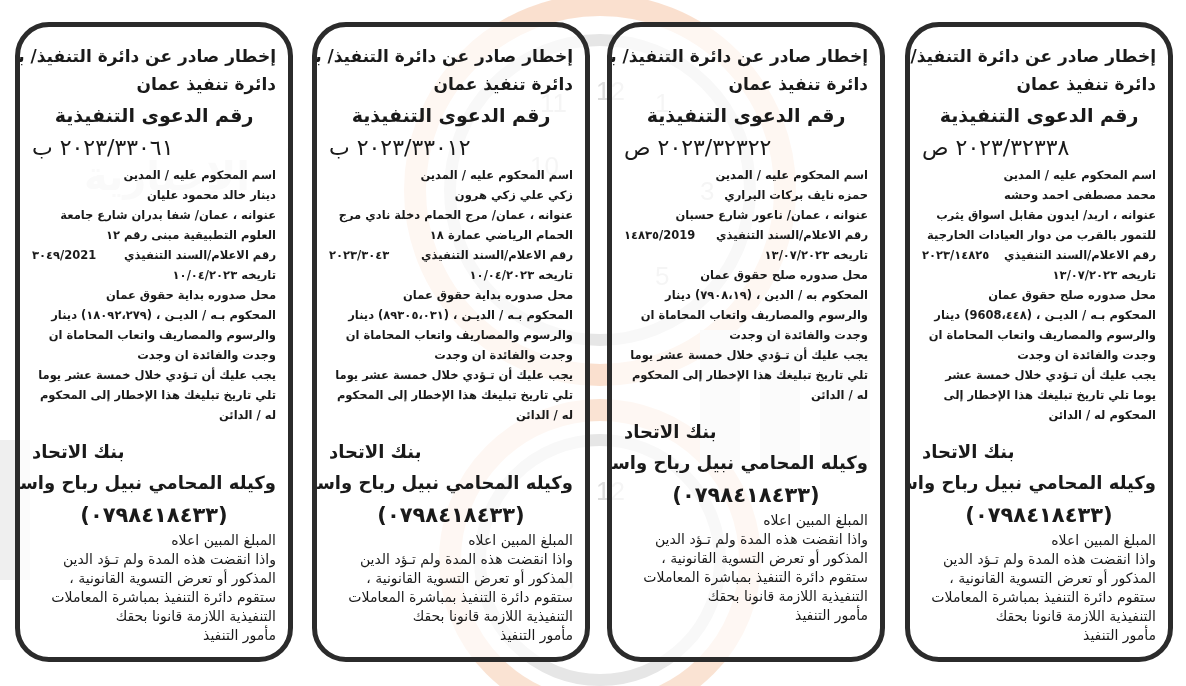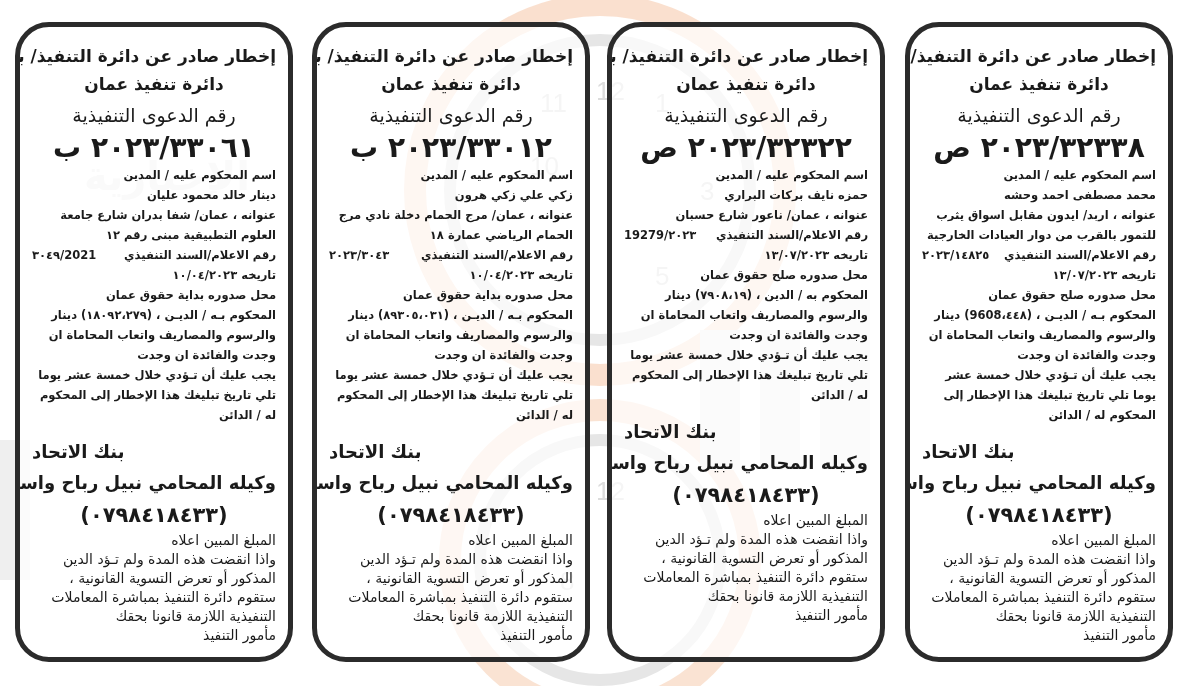--- a/index.html
+++ b/index.html
@@ -50,33 +50,32 @@
       font-weight: bold;
       font-size: 17px;
       text-align: center;
       line-height: 26px;
       white-space: nowrap;
       margin-top: 6px;
     }
     .subtitle {
       font-weight: bold;
       font-size: 17px;
-      text-align: center;
       line-height: 30px;
     }
     .case-label {
+      font-weight: bold;
+      font-size: 19px;
+      text-align: center;
+      line-height: 32px;
+    }
+    .case-no {
       font-weight: normal;
-      font-size: 19px;
-      text-align: center;
-      line-height: 32px;
-    }
-    .case-no {
-      font-weight: bold;
-      font-size: 28px;
-      text-align: center;
+      font-size: 22px;
+      text-align: left;
       line-height: 34px;
       direction: rtl;
     }
     .line {
       font-size: 11.5px;
       font-weight: bold;
       line-height: 20px;
     }
     .row-split {
       display: flex;
@@ -167,21 +166,21 @@
   <div class="notice n2">
     <div class="title">إخطار صادر عن دائرة التنفيذ/ بالنشر</div>
     <div class="subtitle">دائرة تنفيذ عمان</div>
     <div class="case-label">رقم الدعوى التنفيذية</div>
     <div class="case-no">٢٠٢٣/٣٢٣٢٢ ص</div>
     <div class="line">اسم المحكوم عليه / المدين</div>
     <div class="line">حمزه نايف بركات البراري</div>
     <div class="line">عنوانه ، عمان/ ناعور شارع حسبان</div>
     <div class="row-split">
       <span>رقم الاعلام/السند التنفيذي</span>
-      <span>٢٠٢٣/19279</span>
+      <span>2019/١٤٨٣٥</span>
     </div>
     <div class="line">تاريخه ١٣/٠٧/٢٠٢٣</div>
     <div class="line">محل صدوره صلح حقوق عمان</div>
     <div class="line">المحكوم به / الدين ، (٧٩٠٨،١٩) دينار والرسوم والمصاريف واتعاب المحاماة ان وجدت والفائدة ان وجدت</div>
     <div class="line">يجب عليك أن تـؤدي  خلال خمسة عشر يوما تلي تاريخ تبليغك هذا الإخطار إلى المحكوم له / الدائن</div>
     <div class="bank">بنك الاتحاد</div>
     <div class="agent">وكيله المحامي نبيل رباح واسامة خطاب</div>
     <div class="phone">(٠٧٩٨٤١٨٤٣٣)</div>
     <div class="small">المبلغ المبين اعلاه</div>
     <div class="small">واذا انقضت هذه المدة ولم تـؤد  الدين المذكور أو تعرض التسوية القانونية ، ستقوم دائرة التنفيذ بمباشرة المعاملات التنفيذية اللازمة قانونا بحقك</div>

